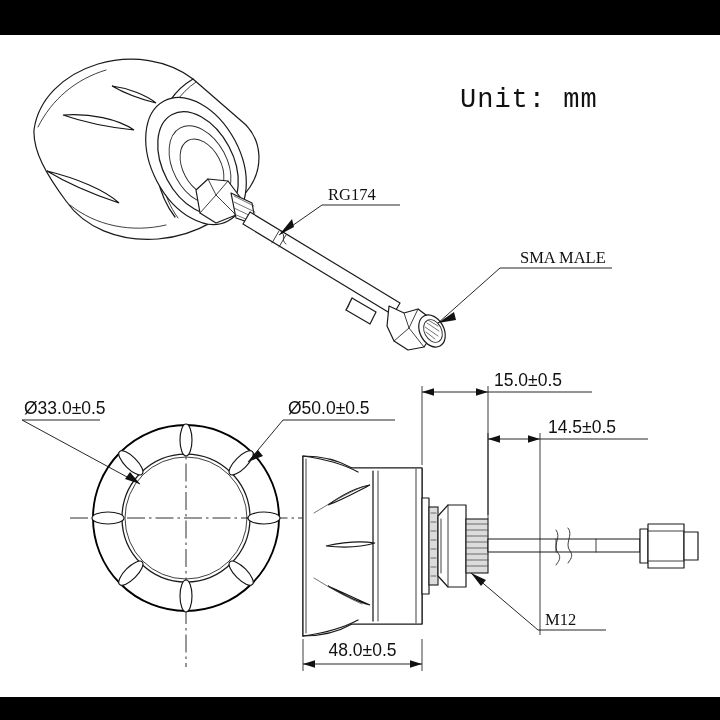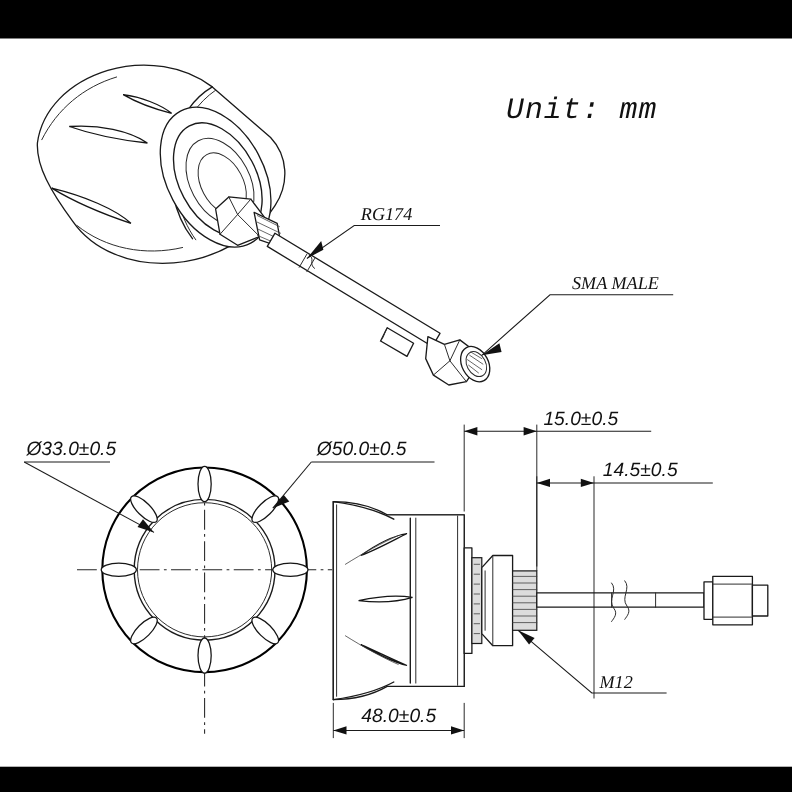--- a/index.html
+++ b/index.html
@@ -1,21 +1,21 @@
 <!DOCTYPE html>
 <html><head>
 <meta charset="utf-8">
 <style>
   html,body{margin:0;padding:0;background:#000;}
   #page{
     position:relative;width:720px;height:720px;background:#000;overflow:hidden;
     font-family:"Liberation Sans", sans-serif;
   }
   #sheet{
-    position:absolute;left:0;top:35px;width:720px;height:662px;background:#ffffff;font-style:italic;
+    position:absolute;left:0;top:35px;width:720px;height:662px;background:#ffffff;
   }
   #bar-top{position:absolute;left:0;top:0;width:720px;height:35px;background:#000;}
   #bar-bottom{position:absolute;left:0;top:697px;width:720px;height:23px;background:#000;}
   svg{display:block;}
   .ln{fill:none;stroke:#1a1a1a;stroke-width:1.25;stroke-linecap:round;stroke-linejoin:round;}
   .ln-thin{fill:none;stroke:#2a2a2a;stroke-width:0.9;stroke-linecap:round;}
   .ln-hair{fill:none;stroke:#3a3a3a;stroke-width:0.7;stroke-linecap:round;}
   .ln-bold{fill:none;stroke:#000;stroke-width:1.9;stroke-linejoin:round;}
   .fill-w{fill:#ffffff;stroke:#1a1a1a;stroke-width:1.2;stroke-linejoin:round;}
   .fill-g{fill:#dcdcdc;stroke:#1a1a1a;stroke-width:1.1;}

